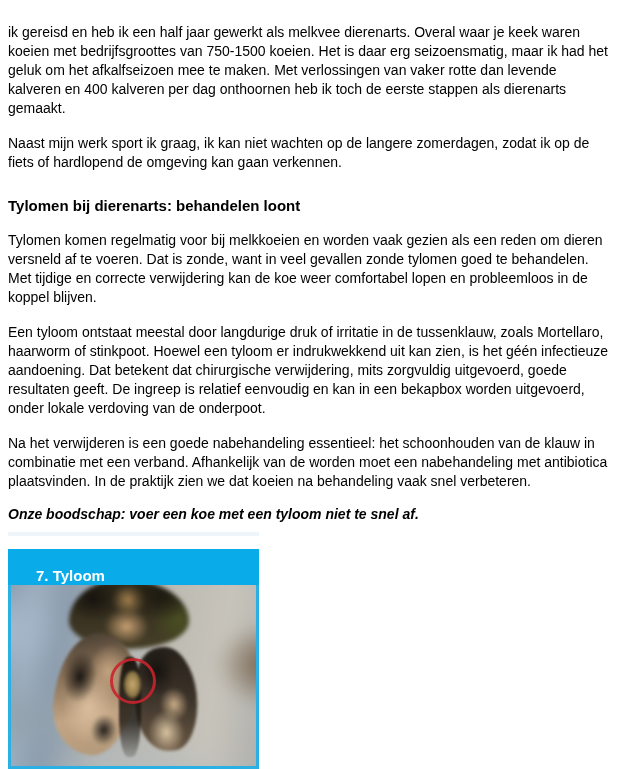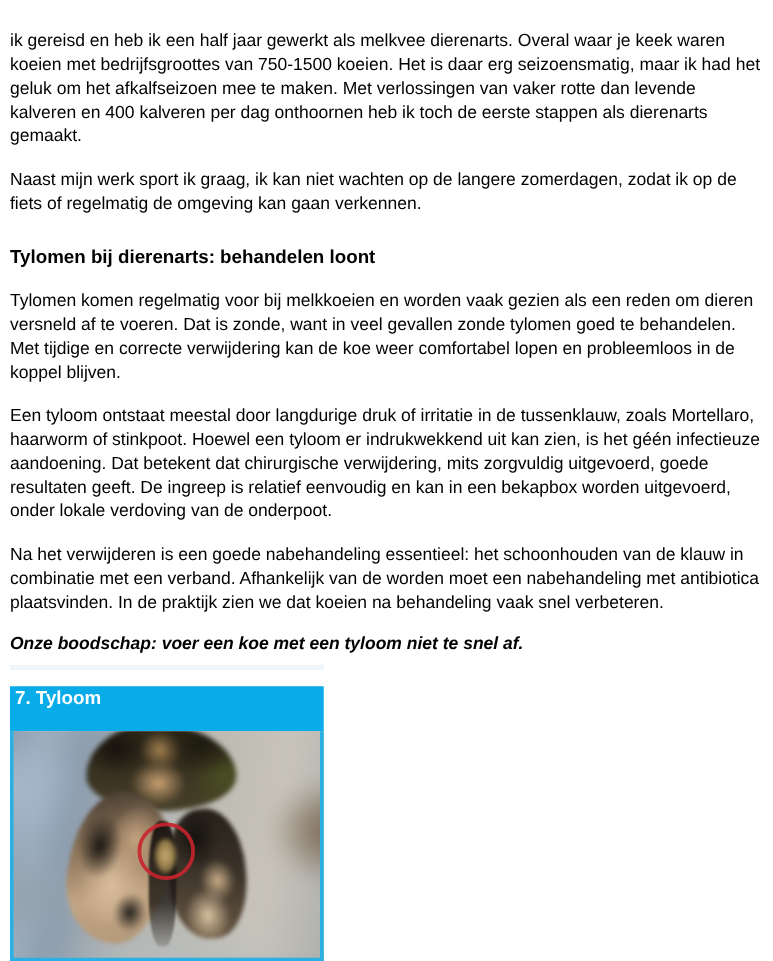--- a/index.html
+++ b/index.html
@@ -35,22 +35,22 @@
   }
   .fig-topstrip {
     height: 4px;
     background: #eef6fb;
     margin-bottom: 13px;
   }
   .fig-header {
     height: 36px;
     background: #0aabe9;
     display: flex;
-    align-items: flex-start;
-    padding-left: 4px;
+    align-items: flex-end;
+    padding-left: 28px;
     box-sizing: border-box;
   }
   .fig-header span {
     color: #ffffff;
     font-weight: bold;
     font-size: 15px;
   }
   .photo-frame {
     width: 245px;
     height: 181px;
@@ -132,21 +132,21 @@
     box-sizing: border-box;
   }
 </style>
 </head>
 <body>
 
 <main>
 
   <p>ik gereisd en heb ik een half jaar gewerkt als melkvee dierenarts. Overal waar je keek waren koeien met bedrijfsgroottes van 750-1500 koeien. Het is daar erg seizoensmatig, maar ik had het geluk om het afkalfseizoen mee te maken. Met verlossingen van vaker rotte dan levende kalveren en 400 kalveren per dag onthoornen heb ik toch de eerste stappen als dierenarts gemaakt.</p>
 
-  <p>Naast mijn werk sport ik graag, ik kan niet wachten op de langere zomerdagen, zodat ik op de fiets of regelmatig de omgeving kan gaan verkennen.</p>
+  <p>Naast mijn werk sport ik graag, ik kan niet wachten op de langere zomerdagen, zodat ik op de fiets of hardlopend de omgeving kan gaan verkennen.</p>
 
   <h3 class="section-heading">Tylomen bij dierenarts: behandelen loont</h3>
 
   <p>Tylomen komen regelmatig voor bij melkkoeien en worden vaak gezien als een reden om dieren versneld af te voeren. Dat is zonde, want in veel gevallen zonde tylomen goed te behandelen. Met tijdige en correcte verwijdering kan de koe weer comfortabel lopen en probleemloos in de koppel blijven.</p>
 
   <p>Een tyloom ontstaat meestal door langdurige druk of irritatie in de tussenklauw, zoals Mortellaro, haarworm of stinkpoot. Hoewel een tyloom er indrukwekkend uit kan zien, is het géén infectieuze aandoening. Dat betekent dat chirurgische verwijdering, mits zorgvuldig uitgevoerd, goede resultaten geeft. De ingreep is relatief eenvoudig en kan in een bekapbox worden uitgevoerd, onder lokale verdoving van de onderpoot.</p>
 
   <p>Na het verwijderen is een goede nabehandeling essentieel: het schoonhouden van de klauw in combinatie met een verband. Afhankelijk van de worden moet een nabehandeling met antibiotica plaatsvinden. In de praktijk zien we dat koeien na behandeling vaak snel verbeteren.</p>
 
   <p class="message">Onze boodschap: voer een koe met een tyloom niet te snel af.</p>

